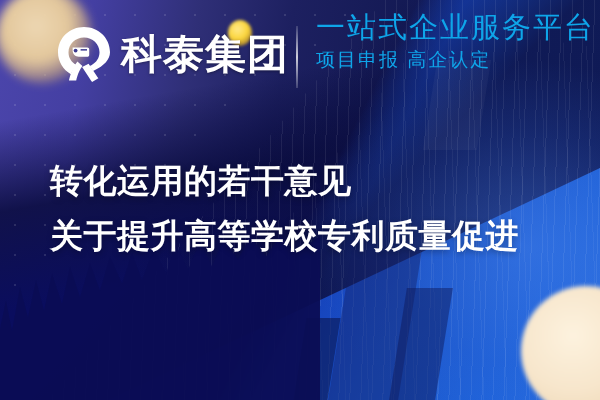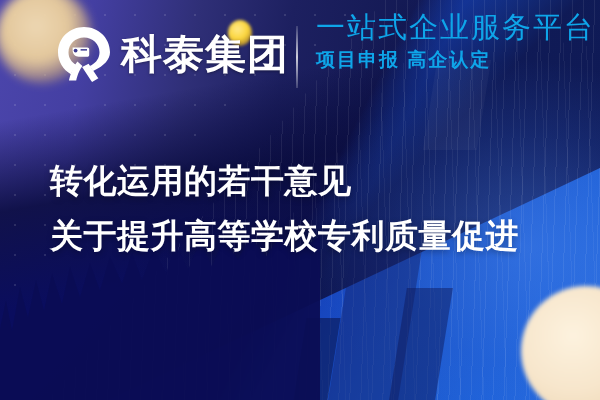--- a/index.html
+++ b/index.html
@@ -100,21 +100,21 @@
     margin-left:8px;color:#fff;font-size:41px;font-weight:700;
     letter-spacing:1px;line-height:1;white-space:nowrap;
     text-shadow:0 1px 3px rgba(0,0,0,.35);
   }
   .divider{
     position:absolute;left:296px;top:26px;width:2px;height:62px;
     background:linear-gradient(180deg,rgba(255,255,255,.15),rgba(255,255,255,.78),rgba(255,255,255,.18));
   }
   .tag{position:absolute;left:316px;top:10px;color:#0ea5e9;white-space:nowrap;}
   .tag-main{font-size:29px;font-weight:400;letter-spacing:2px;line-height:1.2;}
-  .tag-sub{font-size:19px;font-weight:700;letter-spacing:2px;margin-top:4px;line-height:1.2;}
+  .tag-sub{font-size:19px;font-weight:400;letter-spacing:2px;margin-top:4px;line-height:1.2;}
 
   
   .title{
     position:absolute;left:50px;top:153px;width:520px;
     color:#fff;font-size:33px;font-weight:700;line-height:55px;
     letter-spacing:.5px;
     text-shadow:0 2px 6px rgba(0,0,0,.30);
   }
   .title-line{display:block;white-space:nowrap;}
 </style>

